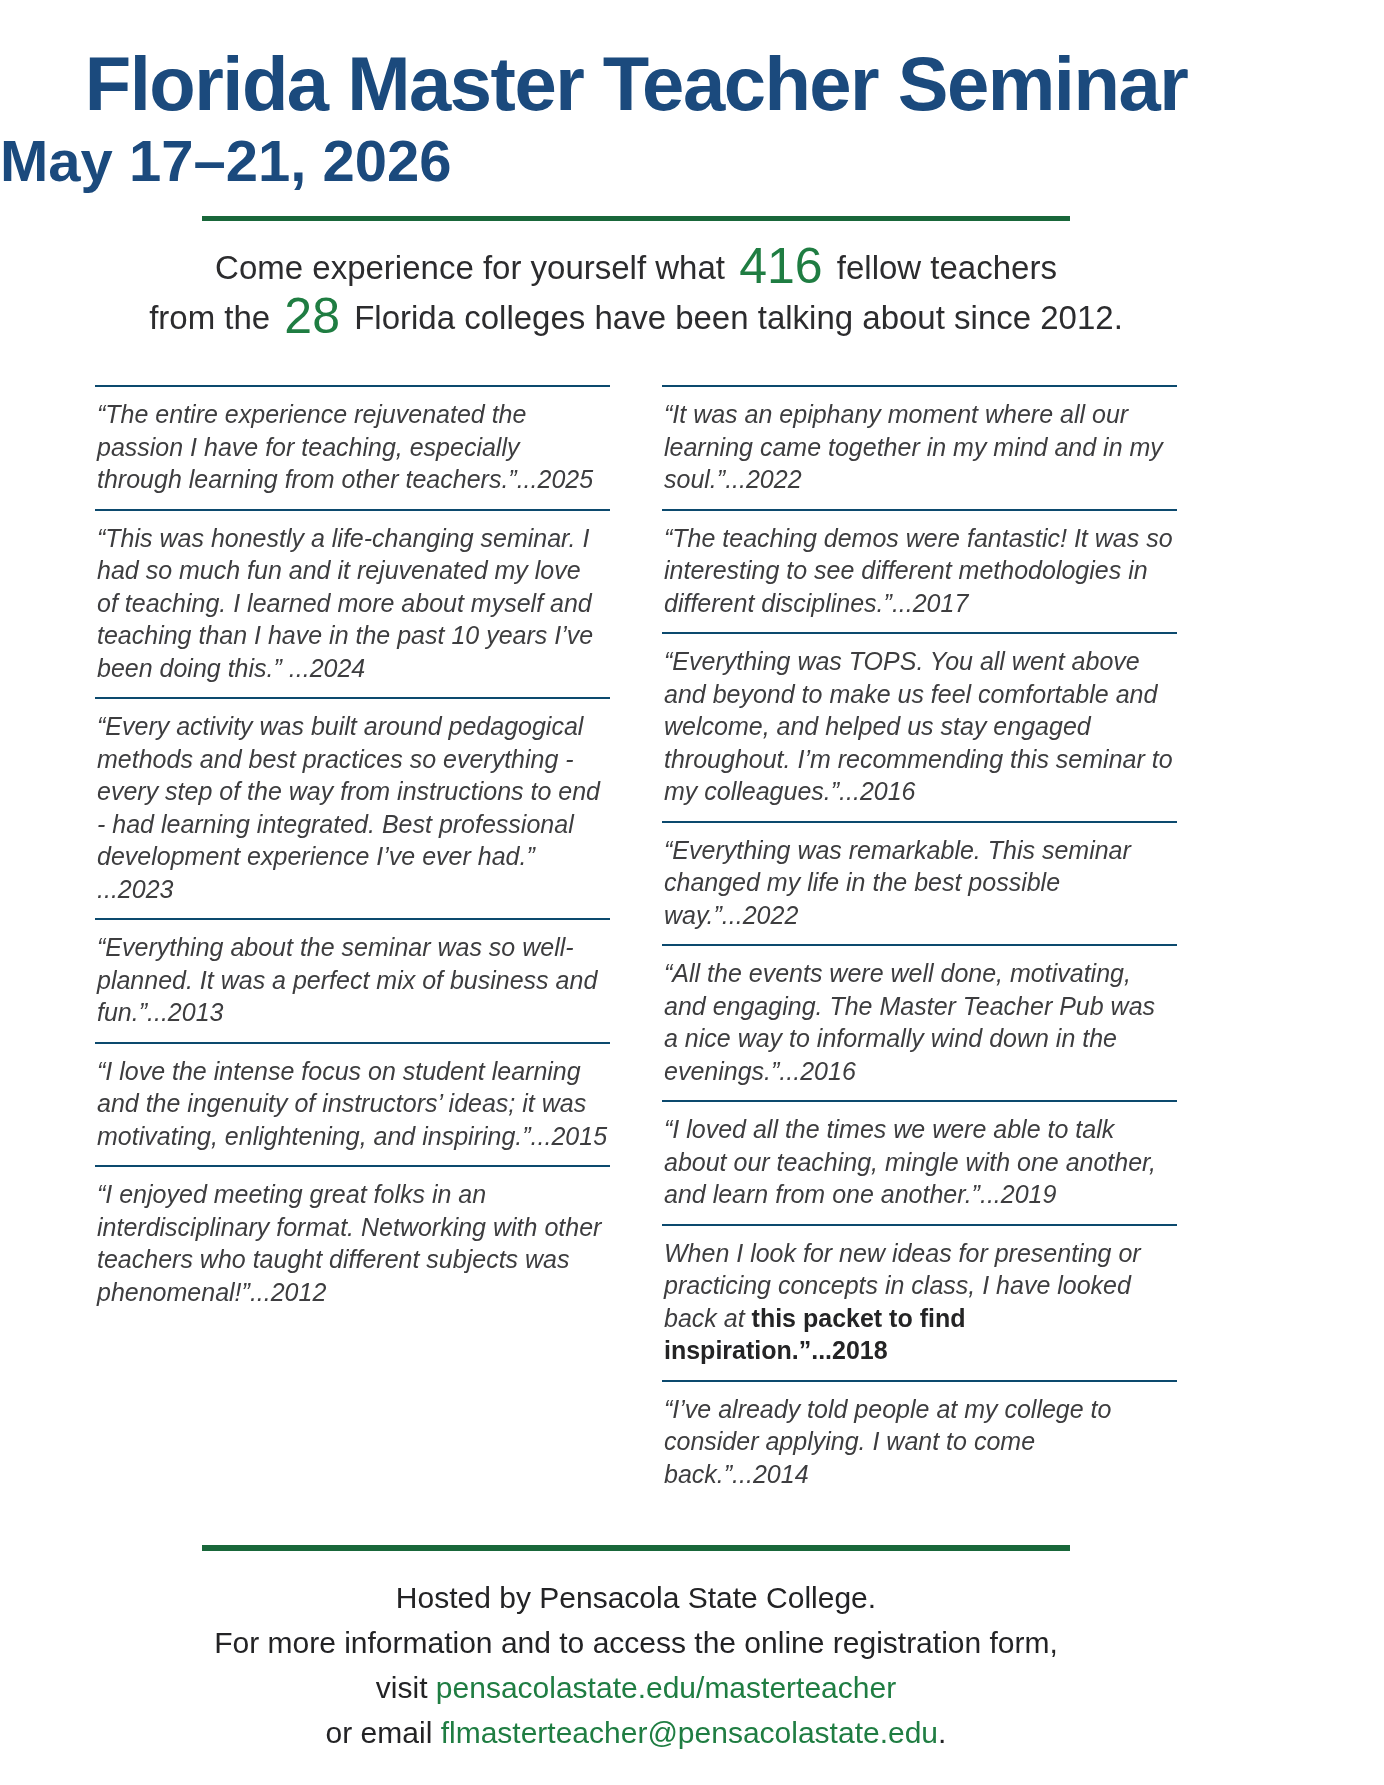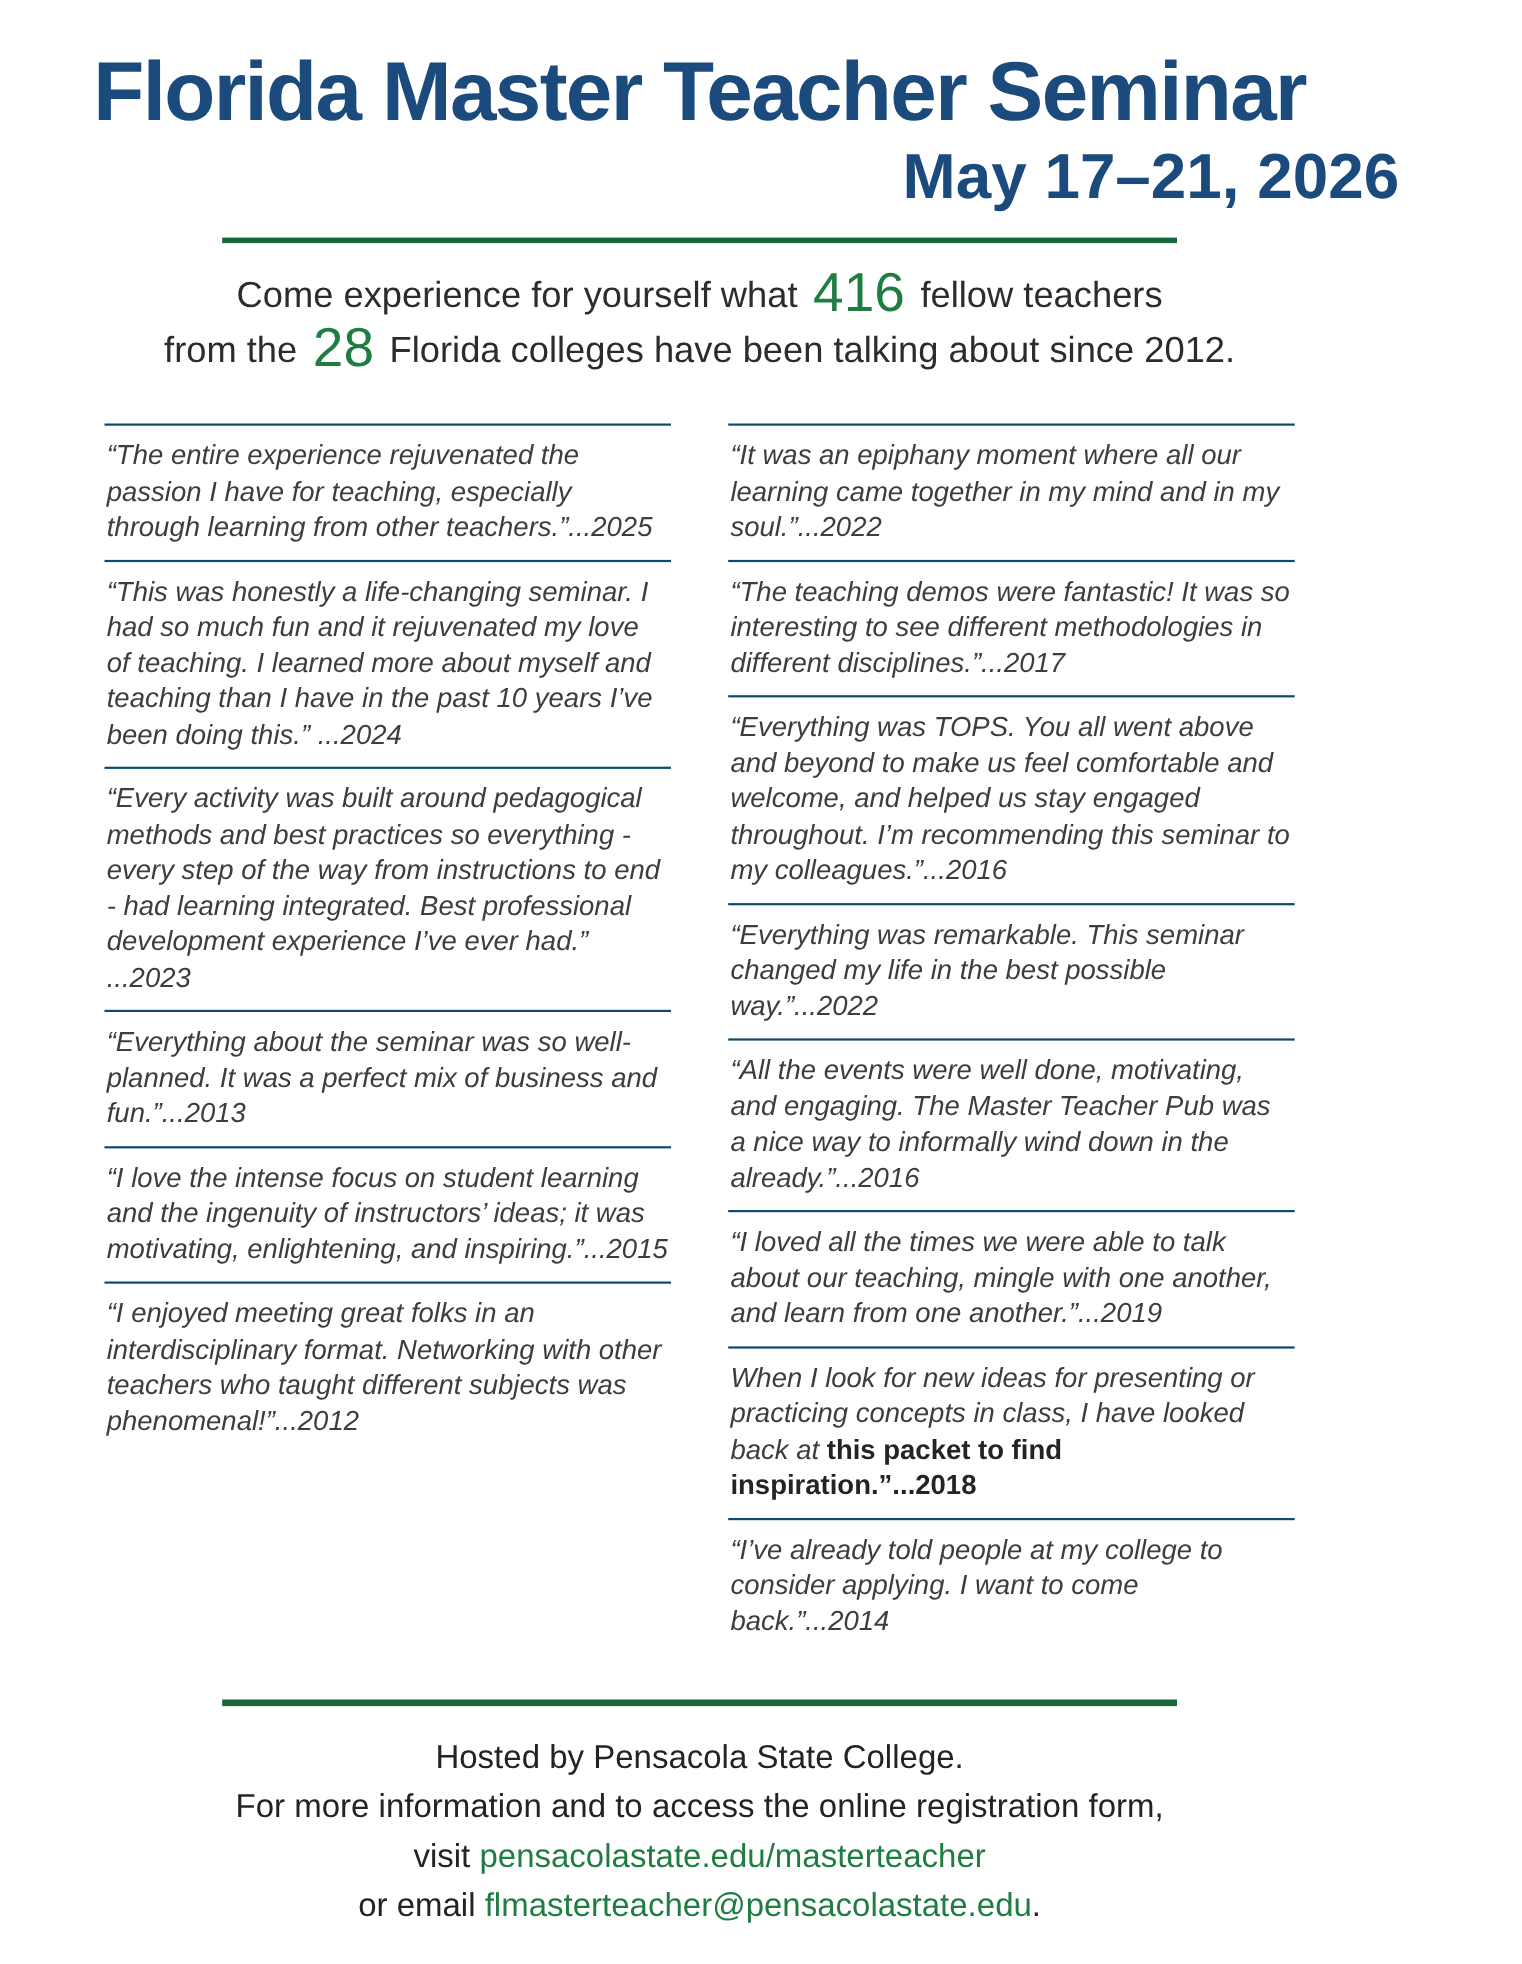--- a/index.html
+++ b/index.html
@@ -14,21 +14,21 @@
   .title{
     margin:44px 18px 0;
     text-align:center;
     font-size:76px;
     font-weight:bold;
     letter-spacing:-1.5px;
     line-height:1.04;
     color:#1b4a7d;
   }
   .subtitle{
-    text-align:right;
+    text-align:left;
     font-size:58px;
     font-weight:bold;
     color:#1b4a7d;
     margin-top:4px;
   }
   .hrule{
     width:868px;height:5px;
     background:#19673a;
     margin:22px auto 20px;
   }
@@ -124,21 +124,21 @@
         <div class="quote">
           <p><span>“The teaching demos were fantastic! It was so interesting to see different methodologies in different disciplines.”...2017</span></p>
         </div>
         <div class="quote">
           <p><span>“Everything was TOPS. You all went above and beyond to make us feel comfortable and welcome, and helped us stay engaged throughout. I’m recommending this seminar to my colleagues.”...2016</span></p>
         </div>
         <div class="quote">
           <p><span>“Everything was remarkable. This seminar changed my life in the best possible way.”...2022</span></p>
         </div>
         <div class="quote">
-          <p><span>“All the events were well done, motivating, and engaging. The Master Teacher Pub was a nice way to informally wind down in the already.”...2016</span></p>
+          <p><span>“All the events were well done, motivating, and engaging. The Master Teacher Pub was a nice way to informally wind down in the evenings.”...2016</span></p>
         </div>
         <div class="quote">
           <p><span>“I loved all the times we were able to talk about our teaching, mingle with one another, and learn from one another.”...2019</span></p>
         </div>
         <div class="quote">
           <p><span>When I look for new ideas for presenting or practicing concepts in class, I have looked back at </span><span class="tail">this packet to find inspiration.”...2018</span></p>
         </div>
         <div class="quote">
           <p><span>“I’ve already told people at my college to consider applying. I want to come back.”...2014</span></p>
         </div>

